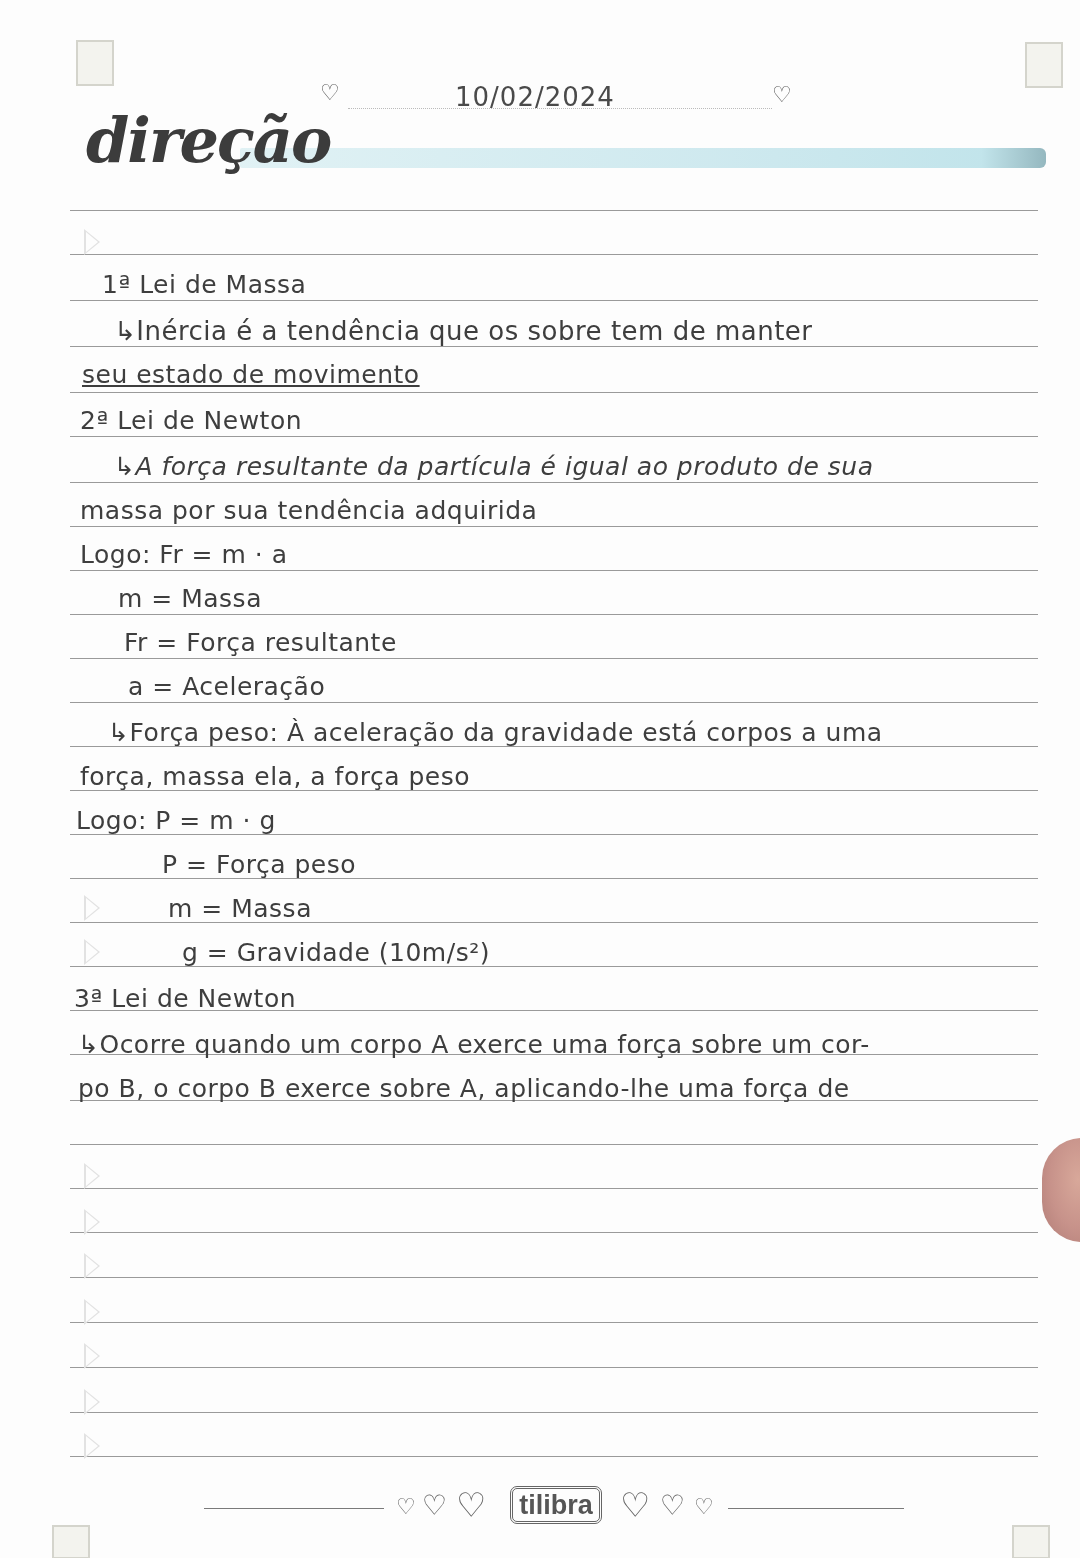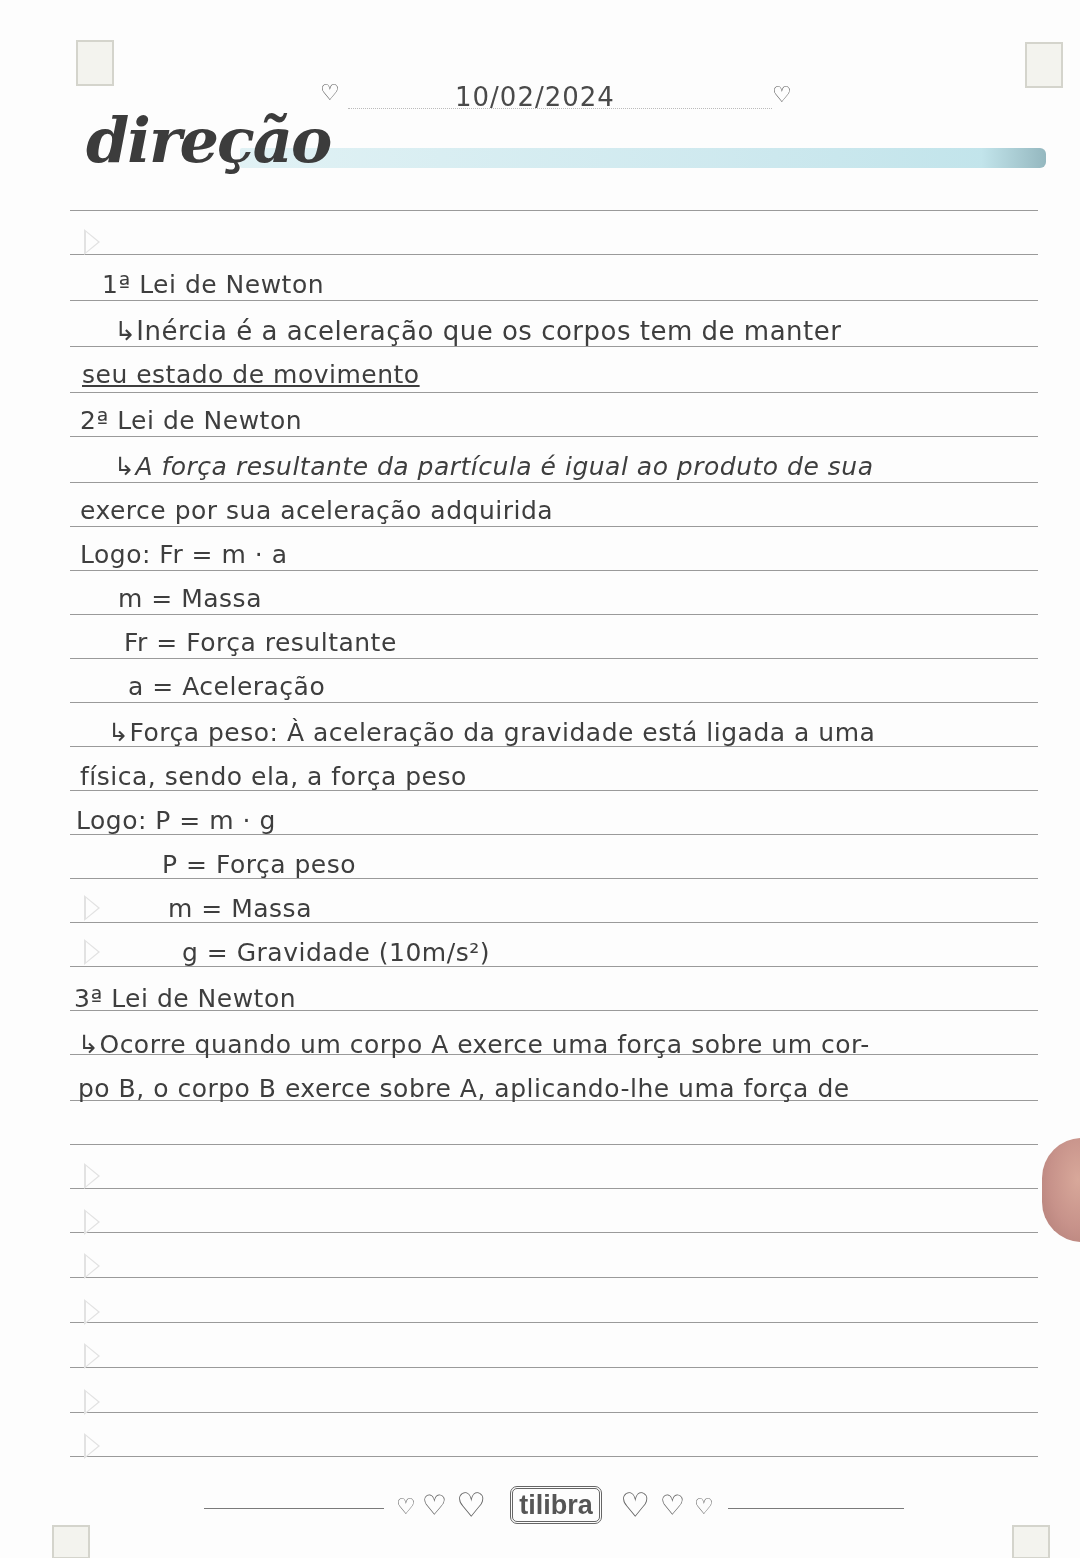--- a/index.html
+++ b/index.html
@@ -139,33 +139,33 @@
   <div class="margin-arrow" style="top:940px;"></div>
   <div class="margin-arrow" style="top:1164px;"></div>
   <div class="margin-arrow" style="top:1210px;"></div>
   <div class="margin-arrow" style="top:1254px;"></div>
   <div class="margin-arrow" style="top:1300px;"></div>
   <div class="margin-arrow" style="top:1344px;"></div>
   <div class="margin-arrow" style="top:1390px;"></div>
   <div class="margin-arrow" style="top:1434px;"></div>
 
 
-  <div class="hw" style="left:102px;top:270px;">1ª Lei de Newton</div>
-  <div class="hw" style="left:114px;top:316px;font-size:26px;">↳Inércia é a aceleração que os corpos tem de manter</div>
+  <div class="hw" style="left:102px;top:270px;">1ª Lei de Massa</div>
+  <div class="hw" style="left:114px;top:316px;font-size:26px;">↳Inércia é a tendência que os sobre tem de manter</div>
   <div class="hw" style="left:82px;top:360px;text-decoration:underline;">seu estado de movimento</div>
 
   <div class="hw" style="left:80px;top:406px;">2ª Lei de Newton</div>
   <div class="hw" style="left:114px;top:452px;font-style:italic;">↳A força resultante da partícula é igual ao produto de sua</div>
-  <div class="hw" style="left:80px;top:496px;">exerce por sua aceleração adquirida</div>
+  <div class="hw" style="left:80px;top:496px;">massa por sua tendência adquirida</div>
   <div class="hw" style="left:80px;top:540px;">Logo: Fr = m · a</div>
   <div class="hw" style="left:118px;top:584px;">m = Massa</div>
   <div class="hw" style="left:124px;top:628px;">Fr = Força resultante</div>
   <div class="hw" style="left:128px;top:672px;">a = Aceleração</div>
-  <div class="hw" style="left:108px;top:718px;">↳Força peso: À aceleração da gravidade está ligada a uma</div>
-  <div class="hw" style="left:80px;top:762px;">física, sendo ela, a força peso</div>
+  <div class="hw" style="left:108px;top:718px;">↳Força peso: À aceleração da gravidade está corpos a uma</div>
+  <div class="hw" style="left:80px;top:762px;">força, massa ela, a força peso</div>
   <div class="hw" style="left:76px;top:806px;">Logo: P = m · g</div>
   <div class="hw" style="left:162px;top:850px;">P = Força peso</div>
   <div class="hw" style="left:168px;top:894px;">m = Massa</div>
   <div class="hw" style="left:182px;top:938px;text-align:right;">g = Gravidade (10m/s²)</div>
 
   <div class="hw" style="left:74px;top:984px;">3ª Lei de Newton</div>
   <div class="hw" style="left:78px;top:1030px;">↳Ocorre quando um corpo A exerce uma força sobre um cor-</div>
   <div class="hw" style="left:78px;top:1074px;">po B, o corpo B exerce sobre A, aplicando-lhe uma força de</div>
 
   <div class="thumb"></div>

